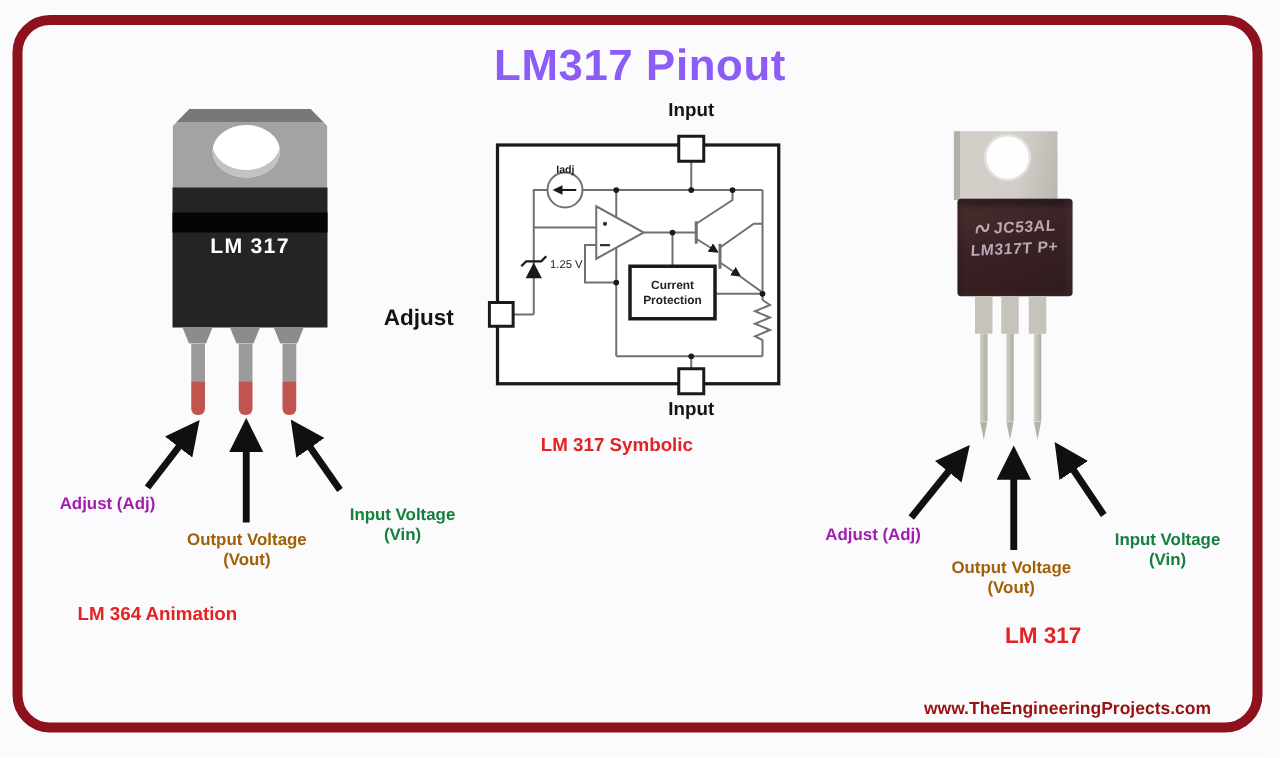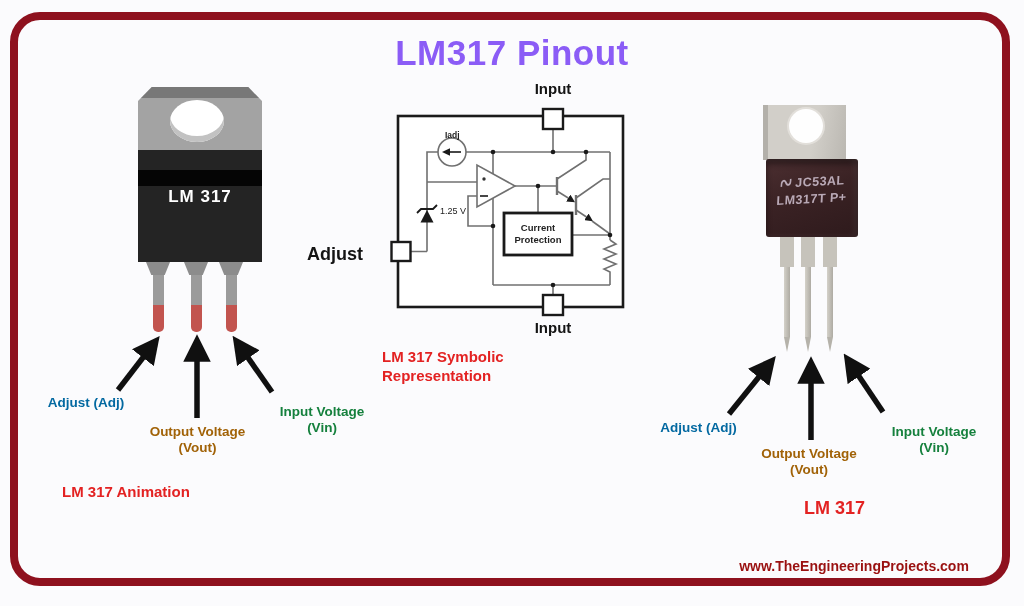--- a/index.html
+++ b/index.html
@@ -3,21 +3,21 @@
 <meta charset="utf-8">
 <style>
   html,body{margin:0;padding:0;background:#ffffff;}
   .canvas{position:relative;width:1024px;height:606px;background:#fbfbfd;
           font-family:"Liberation Sans",sans-serif;overflow:hidden;}
   .frame{position:absolute;inset:12px 14px 20px 10px;border:8px solid #8e111e;
          border-radius:30px;box-sizing:border-box;}
   .title{position:absolute;top:33px;left:0;width:100%;text-align:center;
          font-size:35px;font-weight:bold;color:#8b5cf6;letter-spacing:.5px;}
   .pinlbl{position:absolute;font-weight:bold;font-size:13.5px;line-height:16px;text-align:center;}
-  .green{color:#0369a1}.blue{color:#a16207}.purple{color:#15803d}.site{color:#9a1111}
+  .green{color:#a21caf}.blue{color:#a16207}.purple{color:#15803d}.site{color:#9a1111}
   .caption{position:absolute;font-weight:bold;color:#e32222;}
   .schlbl{position:absolute;font-weight:bold;color:#141414;font-size:15px;text-align:center;}
   svg text{font-family:"Liberation Sans",sans-serif;}
 
   
   .chipA-tab{position:absolute;left:138px;top:87px;width:124px;height:64px;
       background:linear-gradient(180deg,#787878 0,#787878 11px,#a3a3a3 11px);
       clip-path:polygon(11% 0,89% 0,100% 22%,100% 100%,0 100%,0 22%);}
   .chipA-hole{position:absolute;left:32px;top:13px;width:54px;height:42px;background:#fff;
       border-radius:50%;box-shadow:inset 0 -6px 0 #c2c2c2;}
@@ -97,21 +97,21 @@
 
     <div class="pinlbl green" style="left:28px;top:395px;width:116px">Adjust (Adj)</div>
     <div class="pinlbl blue" style="left:135px;top:424px;width:125px">
       <div>Output Voltage</div>
       <div>(Vout)</div>
     </div>
     <div class="pinlbl purple" style="left:263px;top:404px;width:118px">
       <div>Input Voltage</div>
       <div>(Vin)</div>
     </div>
-    <div class="caption" style="left:62px;top:483px;font-size:15px">LM 317 Animation</div>
+    <div class="caption" style="left:62px;top:483px;font-size:15px">LM 364 Animation</div>
   </div>
 
   <div>
     <div class="schlbl" style="left:503px;top:80px;width:100px">Input</div>
     <div class="schlbl" style="left:307px;top:244px;width:60px;text-align:left;font-size:18px">Adjust</div>
     <div class="schlbl" style="left:503px;top:319px;width:100px">Input</div>
 
     <svg style="position:absolute;left:390px;top:105px" width="245" height="214" viewBox="0 0 245 214">
       <defs>
         <marker id="ahS" markerWidth="5" markerHeight="5" refX="3.5" refY="2.5" orient="auto">
@@ -179,23 +179,22 @@
           <circle cx="103" cy="121" r="2.3"></circle>
         <circle cx="148" cy="81" r="2.3"></circle>
           <circle cx="220" cy="130" r="2.3"></circle>
         <circle cx="163" cy="180" r="2.3"></circle>
       </g>
 
       <text x="55" y="33" font-size="8.5" font-weight="bold" fill="#222222">Iadj</text>
       <text x="50" y="109" font-size="9" fill="#222222">1.25 V</text>
     </svg>
 
-    <div class="caption" style="left:382px;top:347px;width:165px;font-size:15px;line-height:19px;text-align:left">
+    <div class="caption" style="left:411px;top:347px;width:165px;font-size:15px;line-height:19px;text-align:center">
       <div>LM 317 Symbolic</div>
-      <div>Representation</div>
     </div>
   </div>
 
   <div>
     <div class="chipB-tab">
       <div class="chipB-hole"></div>
     </div>
     <div class="chipB-body">
       <div class="chipB-mark">
         <div>

